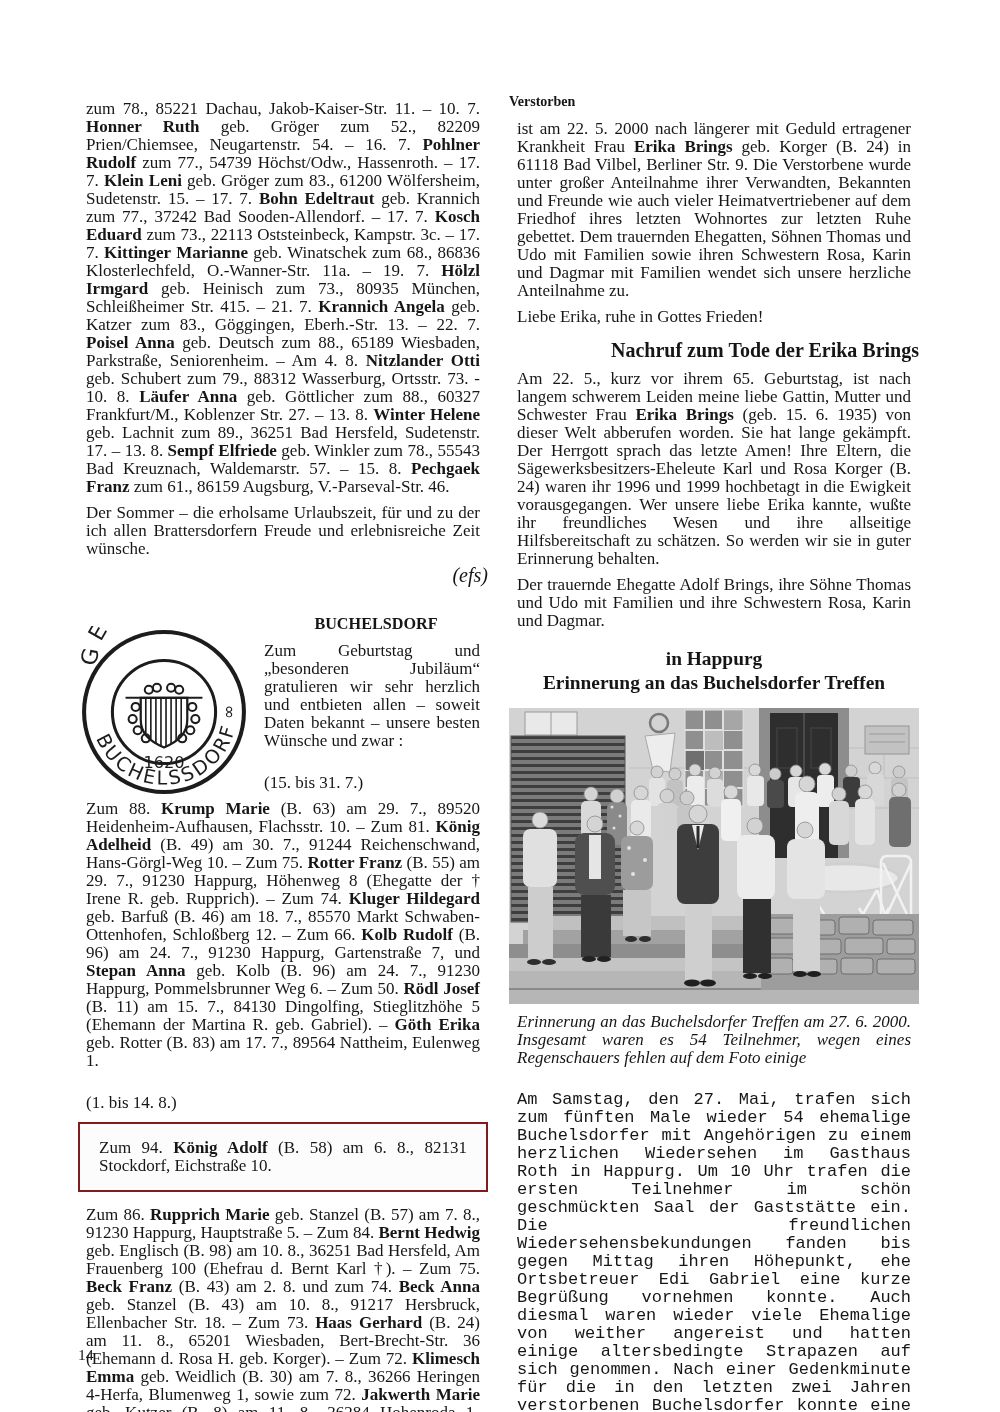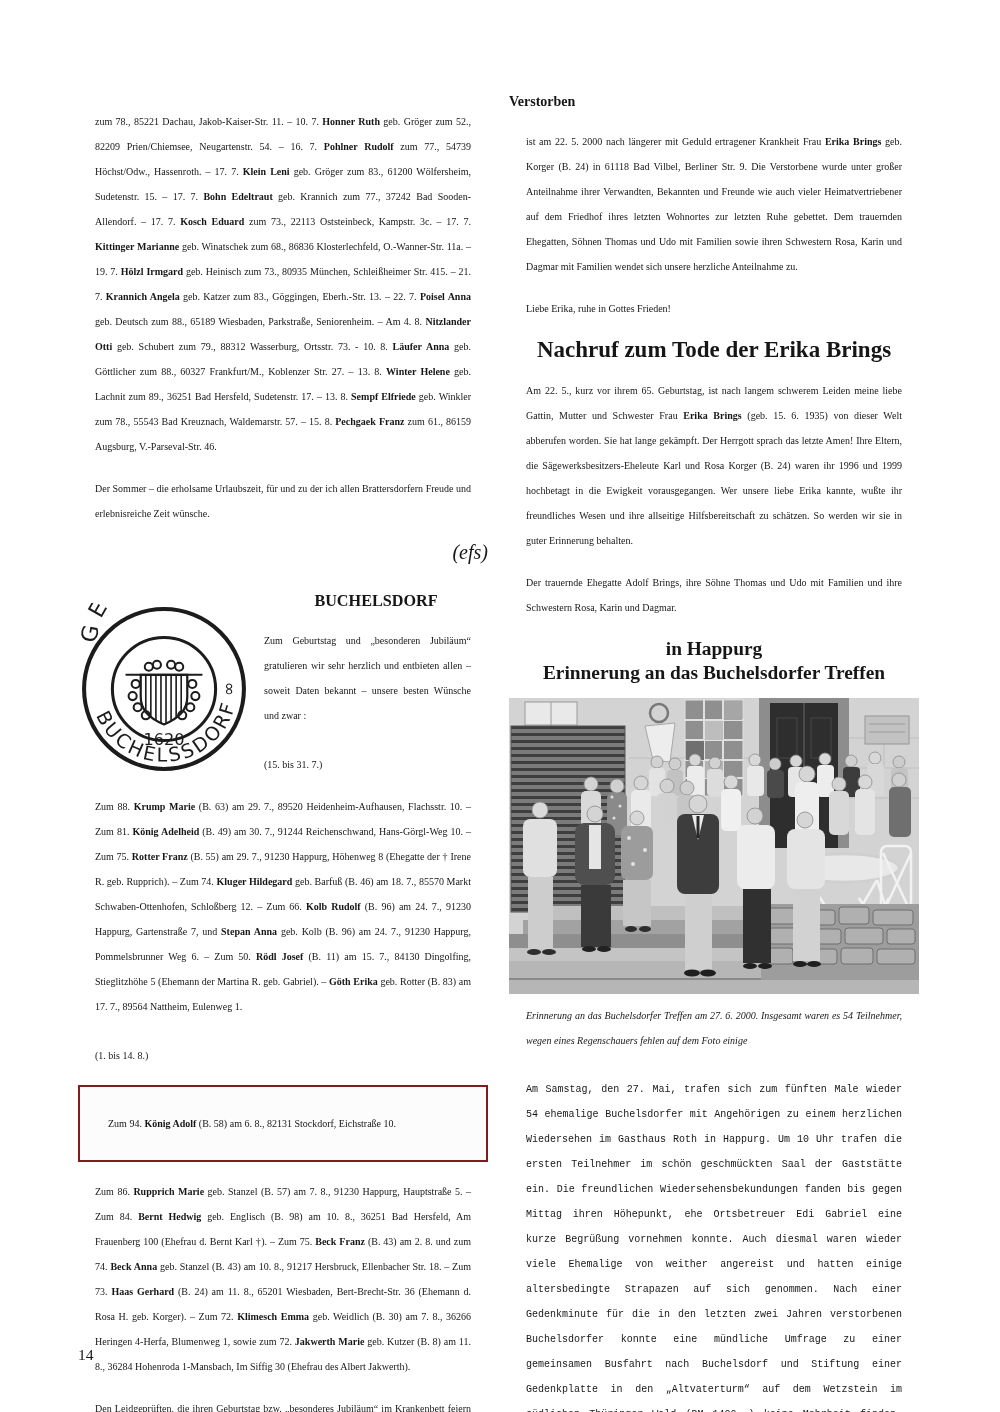--- a/index.html
+++ b/index.html
@@ -1,25 +1,25 @@
 <!DOCTYPE html>
 <html><head>
 <meta charset="utf-8">
 <style>
   html,body{margin:0;padding:0;background:#9a9a9a;}
   .sheet{width:1000px;height:1412px;background:#ffffff;position:relative;overflow:hidden;
          font-family:"Liberation Serif",serif;color:#161616;}
   .cols{position:absolute;left:78px;top:92px;width:842px;display:flex;gap:21px;}
   .col{width:410px;}
-  p{margin:17px;font-size:10px;line-height:25px;text-align:justify;}
+  p{margin:8px;font-size:17px;line-height:18px;text-align:justify;}
   .b{font-weight:bold;}
   .mt12{margin-top:12px;} .mt8{margin-top:8px;} .mt24{margin-top:24px;}
   .efs{text-align:right;font-style:italic;font-size:20px;line-height:19.9px;margin:0;}
   .h-inline{font-weight:bold;font-size:14px;line-height:19.9px;margin:0;text-align:left;}
-  .h-center{font-weight:bold;font-size:23px;line-height:23.5px;text-align:center;margin:13px 0 5px 0;}
+  .h-center{font-weight:bold;font-size:20px;line-height:23.5px;text-align:right;margin:13px 0 5px 0;}
   .h-center2{font-weight:bold;font-size:19.4px;line-height:24px;text-align:center;margin:17px 0 0 0;}
   .closing{text-align:left;}
   .buch{margin-top:28px;}
   .seal{float:left;width:172px;height:172px;margin:12px 14px 2px 0;}
   .buch-head{font-weight:bold;font-size:16.2px;text-align:center;margin:0 0 3px 0;line-height:20px;}
   .period{text-align:left;}
   .box{border:2px solid #7f1d1d;background:#fcfcfc;padding:7px 11px;margin:10px 0 14px 0;}
   .photo{display:block;width:410px;height:296px;margin-top:13px;}
   .caption{font-style:italic;margin-top:9px;}
   .body-after-caption{margin-top:24px;font-family:Liberation Mono, monospace;}

